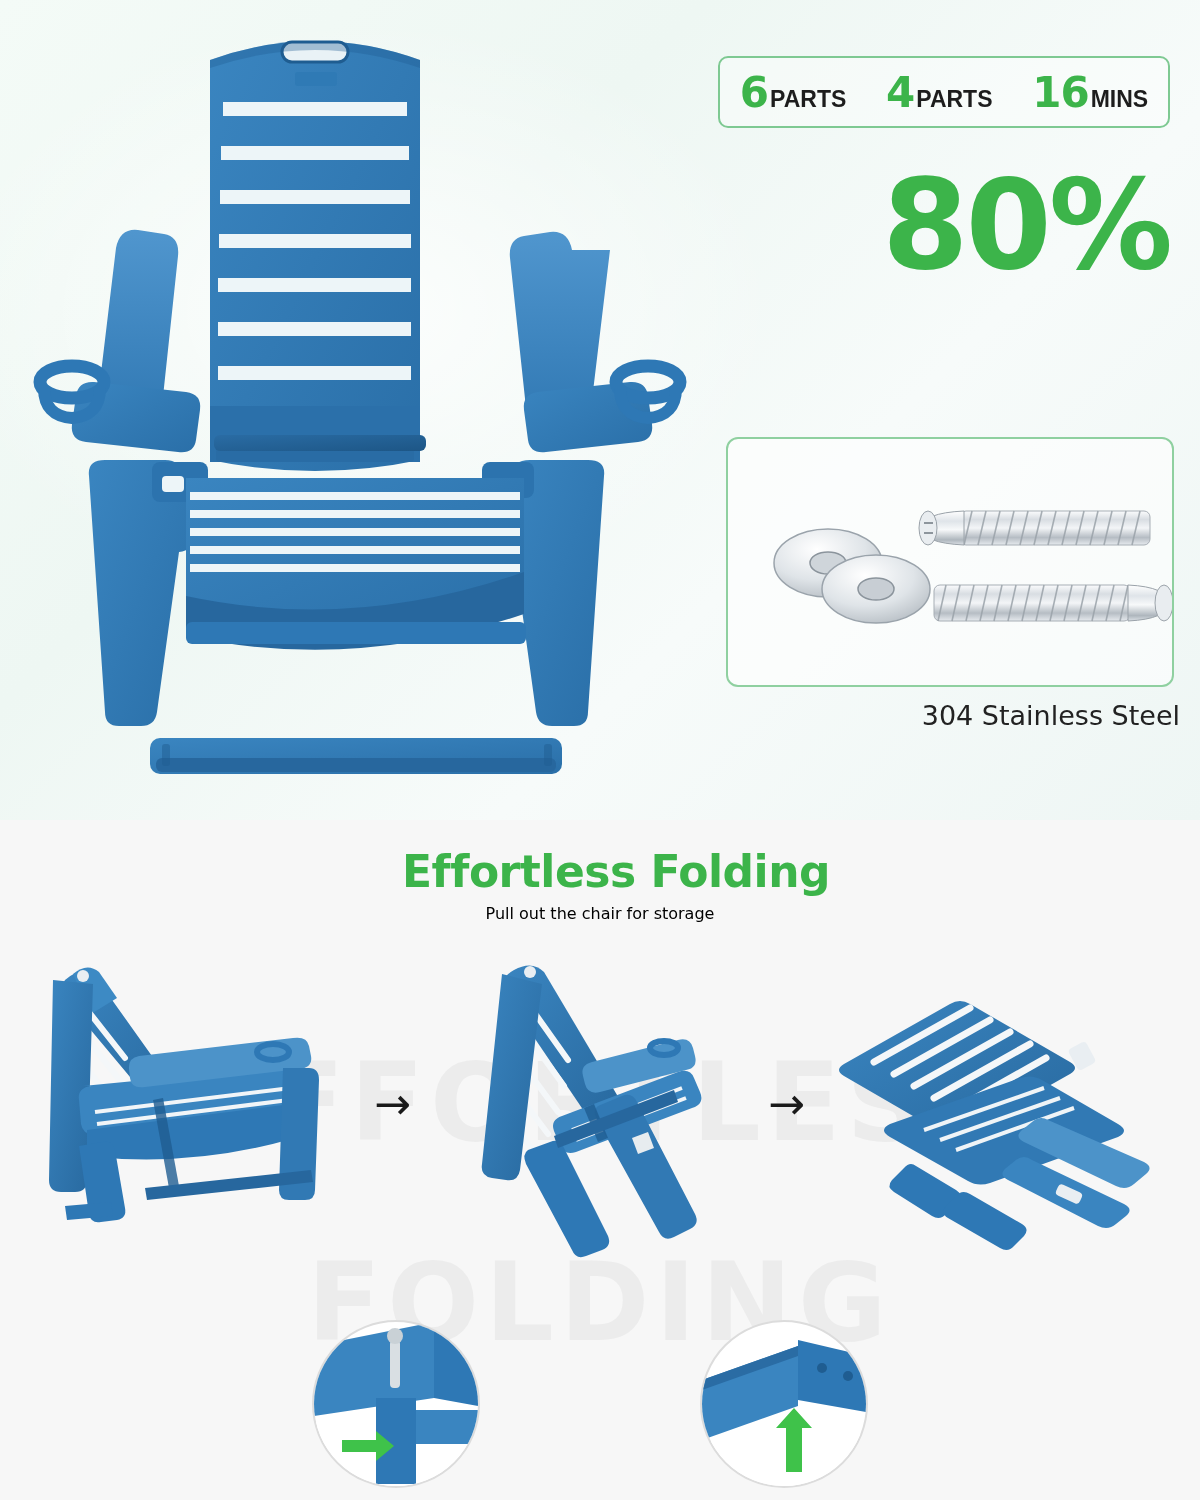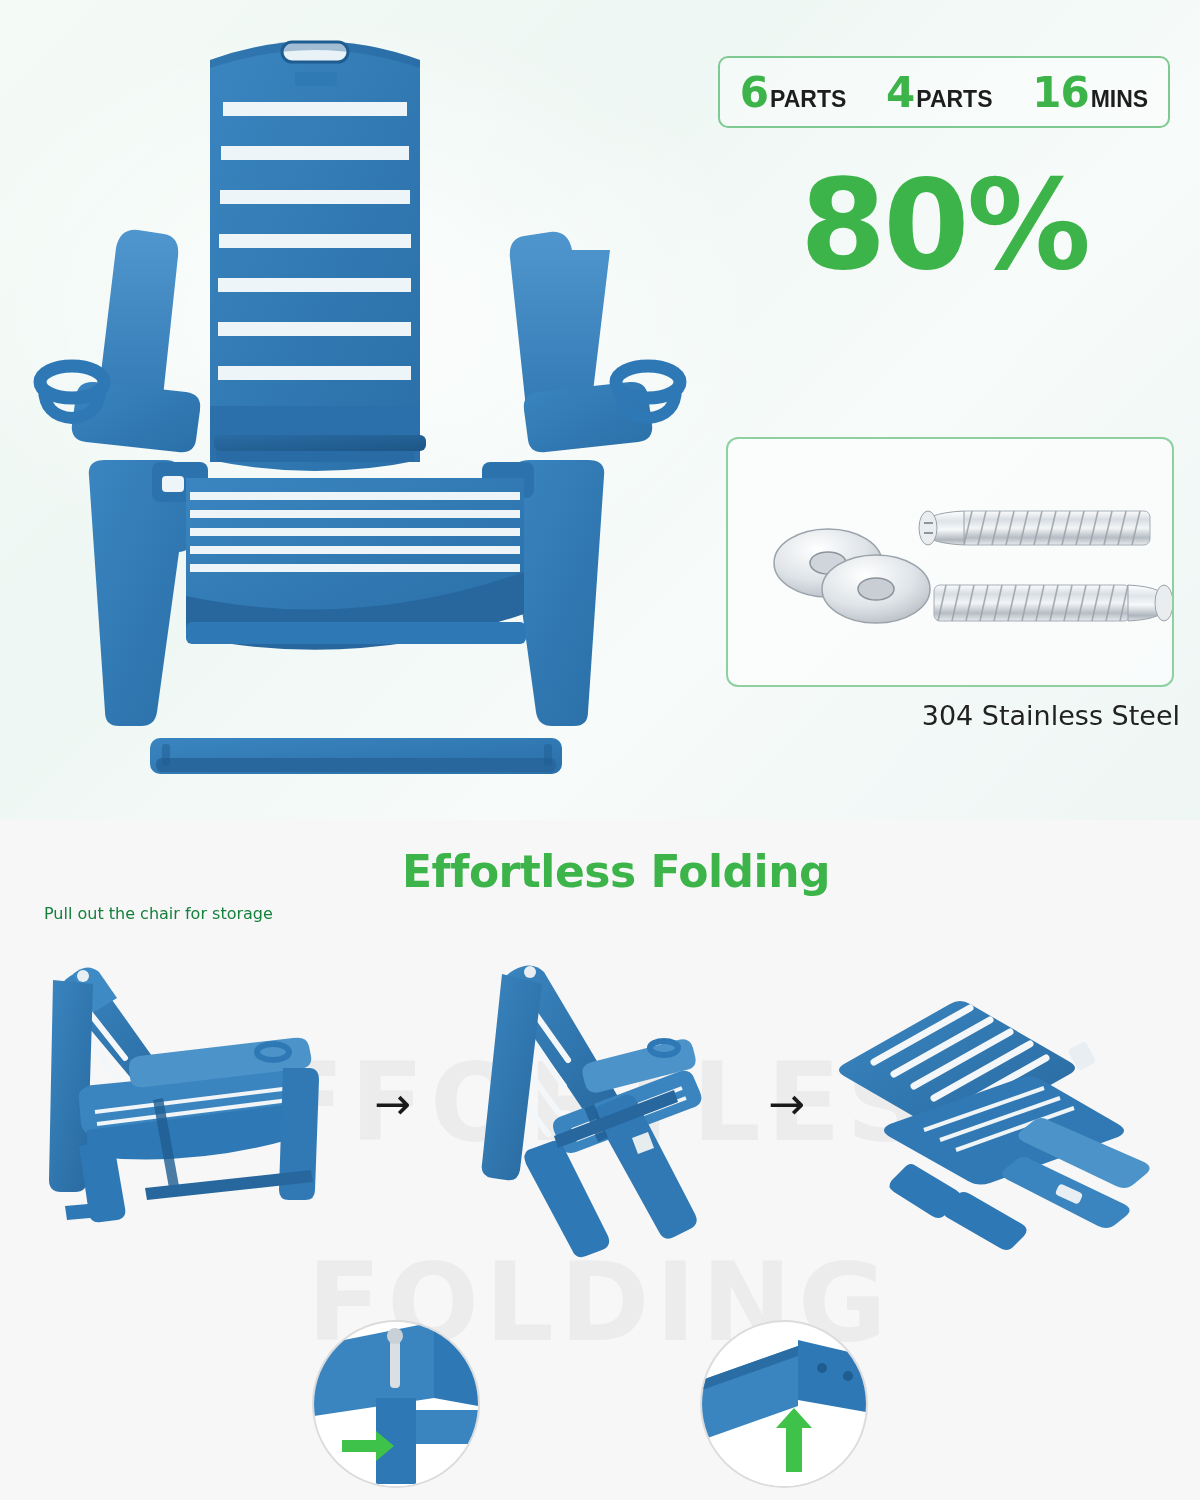--- a/index.html
+++ b/index.html
@@ -32,21 +32,21 @@
   .badge .num {
     font-size: 42px; font-weight: 700; color: #3cb44a; letter-spacing: -1px;
     font-family: "DejaVu Sans", sans-serif;
   }
   .badge .unit {
     font-size: 23px; font-weight: 700; color: #1d1d1d; margin-left: 2px;
     font-family: Liberation Sans, sans-serif;
   }
 
   
-  .pct-wrap { position: absolute; left: 718px; top: 160px; width: 452px; text-align: center; }
+  .pct-wrap { position: absolute; left: 718px; top: 160px; width: 452px; text-align: right; }
   .pct-wrap .pct {
     font-size: 124px; font-weight: 700; color: #3cb44a; line-height: 1.05;
     letter-spacing: -3px; font-family: "DejaVu Sans", sans-serif;
   }
   .pct-wrap .pct-sub {
     font-size: 37px; font-weight: 700; color: #1d1d1d; letter-spacing: 0.5px;
     font-family: "DejaVu Sans", sans-serif; margin-top: -4px;
   }
 
   
@@ -64,22 +64,22 @@
   .bottom-section {
     position: absolute; left: 0; top: 820px; width: 1200px; height: 680px;
     background: #f7f7f7;
   }
   .bottom-title {
     position: absolute; left: 16px; top: 26px; width: 1200px; text-align: center;
     font-size: 44px; font-weight: 700; color: #3cb44a; letter-spacing: -0.5px;
     font-family: "DejaVu Sans", sans-serif;
   }
   .bottom-sub {
-    position: absolute; left: 0; top: 84px; width: 1200px; text-align: left;
-    font-size: 16px; color: #15803d; font-family: "DejaVu Sans", sans-serif; padding-left: 44px;
+    position: absolute; left: 0; top: 84px; width: 1200px; text-align: center;
+    font-size: 16px; color: #000000; font-family: "DejaVu Sans", sans-serif;
   }
   .watermark {
     position: absolute; width: 1200px; text-align: center;
     font-size: 108px; font-weight: 700; color: #ececec; letter-spacing: 6px;
     font-family: "DejaVu Sans", sans-serif; user-select: none;
   }
   .wm1 { top: 220px; }
   .wm2 { top: 420px; }
 
   .arrow {

